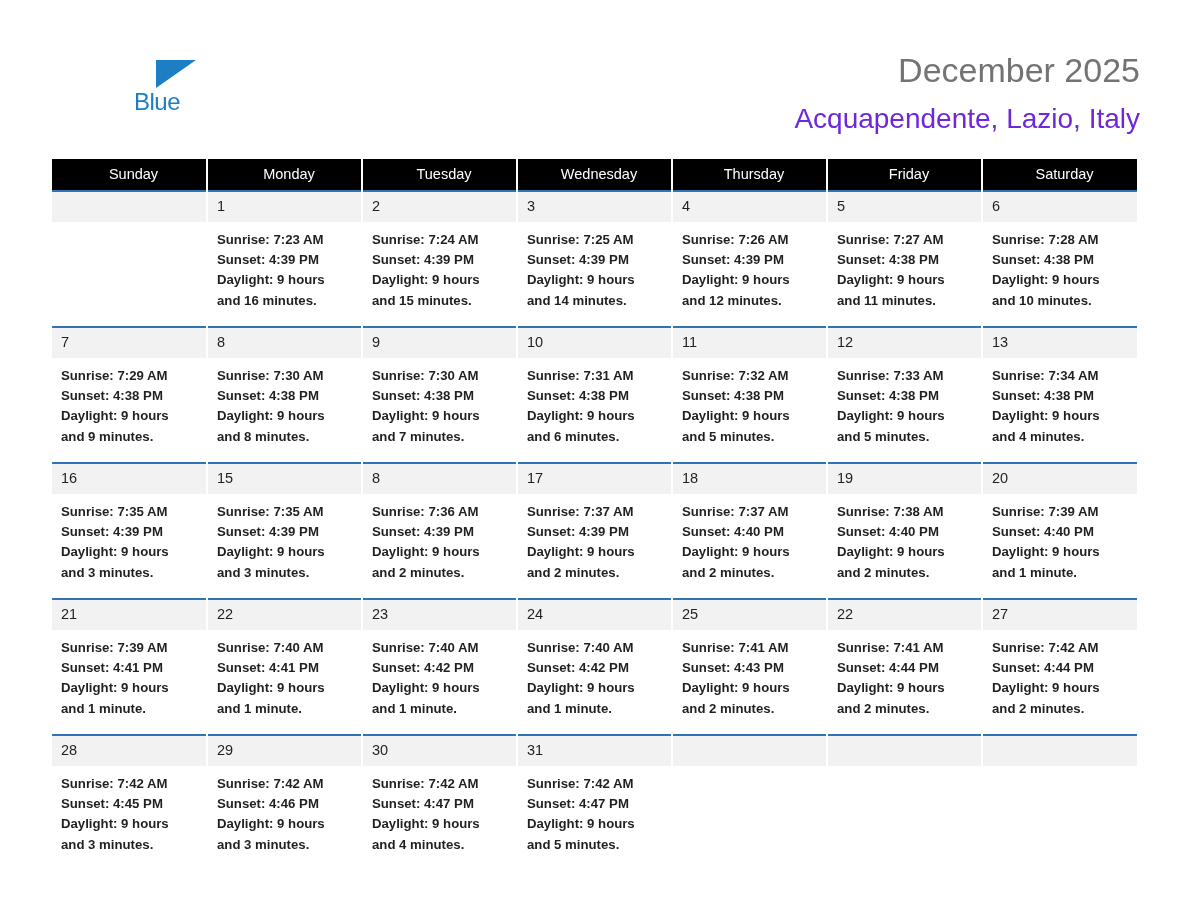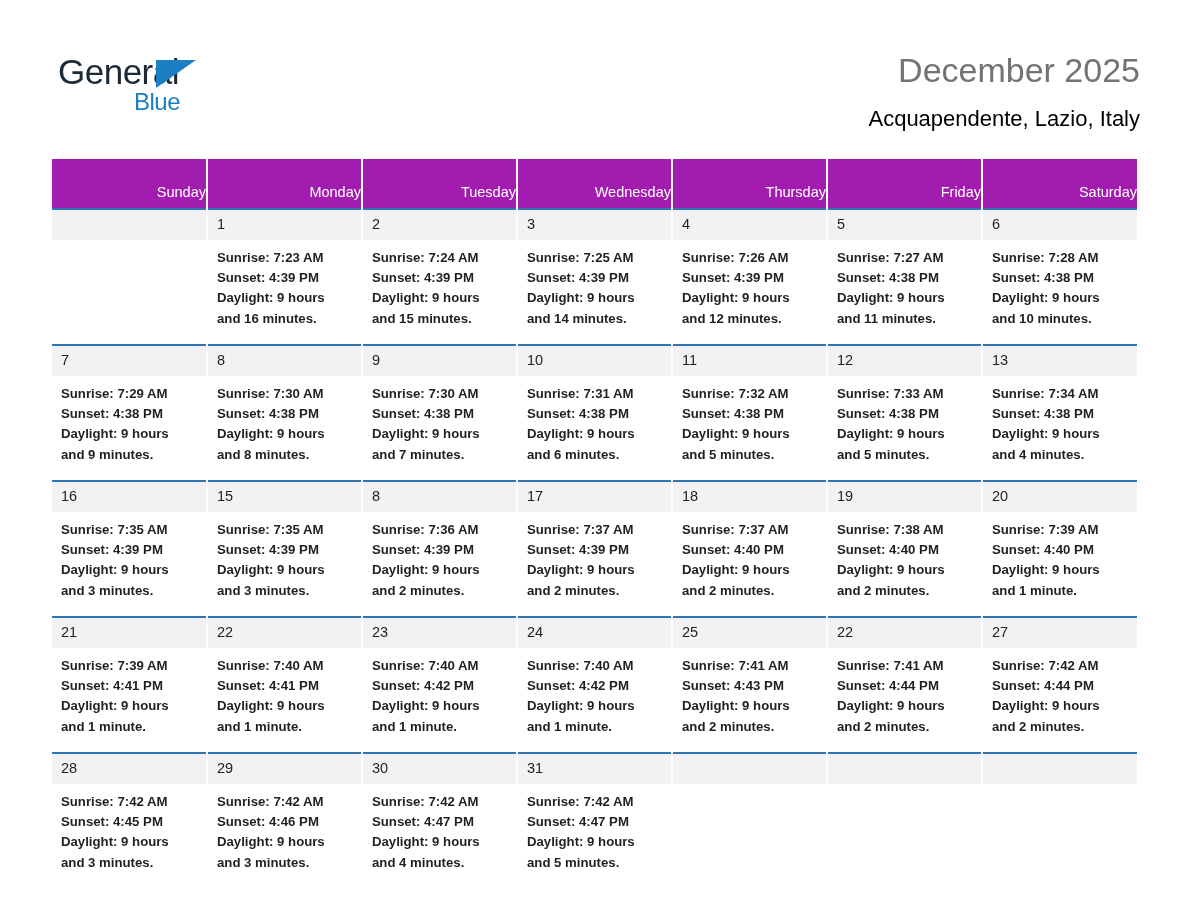--- a/index.html
+++ b/index.html
@@ -70,42 +70,42 @@
     text-align: right;
     width: 700px;
   }
   .month-title {
     font-size: 34px;
     color: #737373;
     line-height: 52px;
     white-space: nowrap;
   }
   .location {
-    font-size: 22px;
-    color: #000000;
+    font-size: 28px;
+    color: #6d28d9;
     line-height: 30px;
     margin-top: 8px;
     white-space: nowrap;
   }
   
   .calendar {
     position: absolute;
     left: 52px;
     top: 159px;
     width: 1085px;
     border-collapse: collapse;
     table-layout: fixed;
   }
   .calendar th {
-    background: #a21caf;
+    background: #000000;
     color: #ffffff;
     font-size: 14.5px;
     font-weight: normal;
-    text-align: right;
-    padding: 24px 0 8px 9px;
+    text-align: center;
+    padding: 6px 0 8px 9px;
     height: 17px;
     border-right: 2px solid #ffffff;
   }
   .calendar th:last-child { border-right: none; }
   .calendar td {
     width: 155px;
     vertical-align: top;
     padding: 0;
     border-right: 2px solid #ffffff;
     border-top: 2px solid #2e75b6;
@@ -134,21 +134,20 @@
   }
   td.blank .daynum { background: #f2f2f2; }
 </style>
 </head>
 <body>
 
 <div class="page">
 
   <div class="header">
     <div class="logo">
-      <span class="logo-general">General</span>
       <span class="logo-flag"></span>
       <span class="logo-blue">Blue</span>
     </div>
     <div class="title-block">
       <div class="month-title">December 2025</div>
       <div class="location">Acquapendente, Lazio, Italy</div>
     </div>
   </div>
 
   <table class="calendar">

